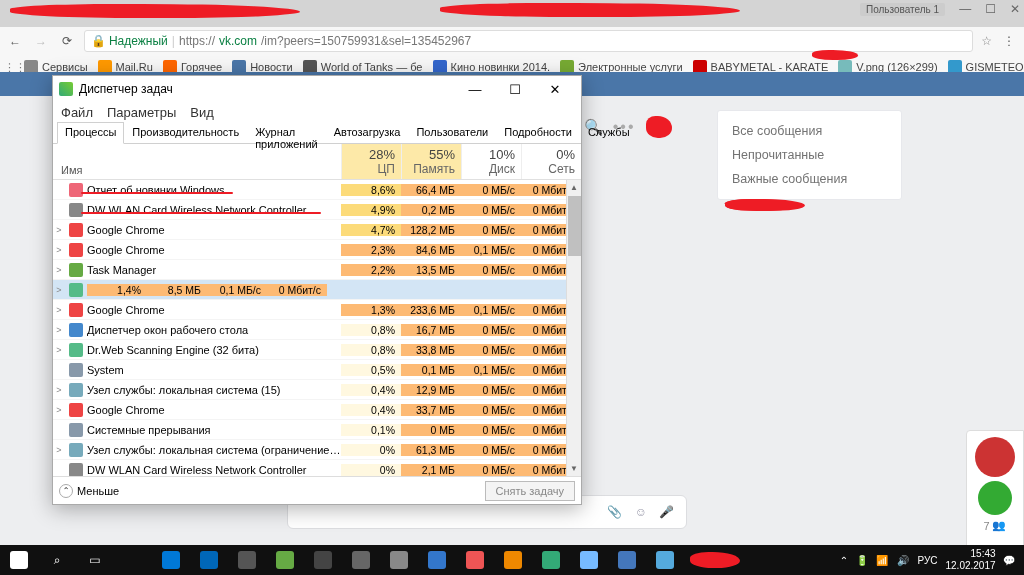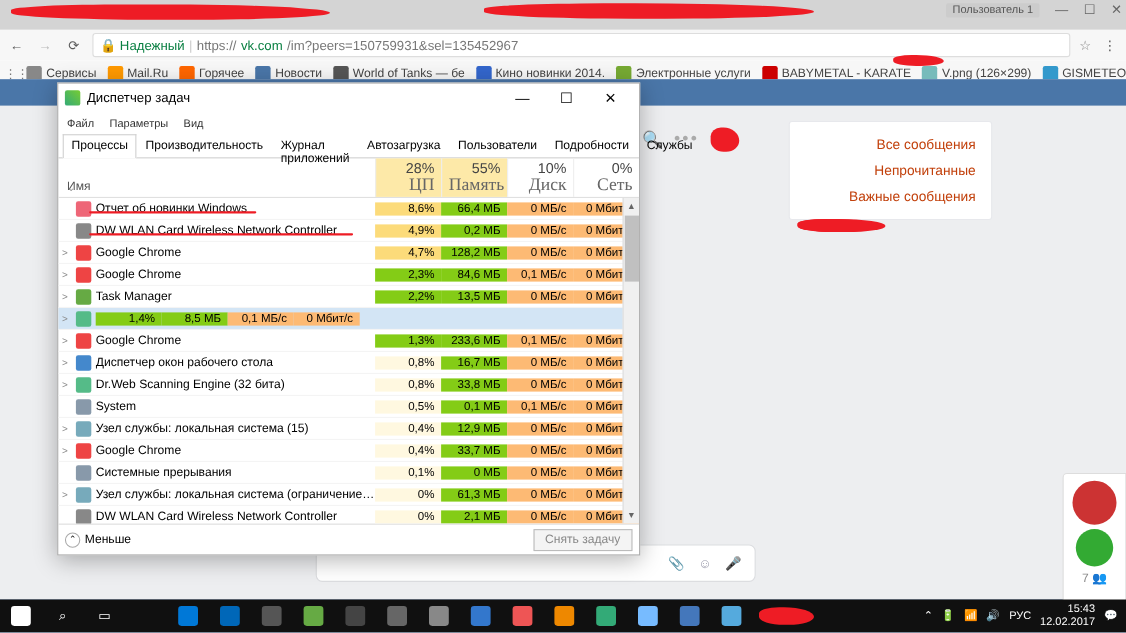--- a/index.html
+++ b/index.html
@@ -20,55 +20,55 @@
 
 .bookmarks { height: 24px; background: #f7f7f7; display: flex; align-items: center; padding: 0 4px; gap: 2px; font-size: 11px; color: #444; overflow: hidden; }
 .bm { display: flex; align-items: center; gap: 4px; padding: 2px 4px; cursor: pointer; white-space: nowrap; }
 .bm-ico { width: 14px; height: 14px; border-radius: 2px; flex-shrink: 0; }
 
 
 .vk-page { background: #edeef0; position: absolute; top: 72px; left: 0; right: 0; bottom: 30px; }
 .vk-header { background: #4a76a8; height: 24px; }
 
 .vk-right { position: absolute; right: 122px; top: 110px; width: 185px; background: #fff; border: 1px solid #e7e8ec; border-radius: 3px; padding: 8px 0; font-size: 12.5px; }
-.vk-right .item { padding: 5px 14px; color: #c2410c; cursor: pointer; text-align: right; }
+.vk-right .item { padding: 5px 14px; color: #737373; cursor: pointer; }
 
 .vk-right-list { position: absolute; right: 122px; top: 195px; width: 185px; }
 .vk-dots { color: #aaa; font-size: 16px; letter-spacing: 2px; }
 
 .vk-compose { position: absolute; left: 287px; bottom: 46px; width: 400px; height: 34px; background: #fff; border: 1px solid #dcdde0; border-radius: 6px; display: flex; align-items: center; justify-content: flex-end; gap: 12px; padding: 0 12px; color: #99a; }
 
 
 .tm { position: absolute; left: 52px; top: 75px; width: 530px; height: 430px; background: #fff; border: 1px solid #aaa; box-shadow: 0 4px 20px rgba(0,0,0,.3); display: flex; flex-direction: column; }
 .tm-title { height: 26px; display: flex; align-items: center; padding: 0 6px; font-size: 12px; }
 .tm-title .ico { width: 14px; height: 14px; margin-right: 6px; background: linear-gradient(45deg,#3a7,#7c3); border-radius: 2px; }
 .tm-wc { margin-left: auto; display: flex; }
 .tm-wc span { width: 40px; height: 24px; display: flex; align-items: center; justify-content: center; cursor: pointer; font-size: 13px; }
-.tm-menu { height: 20px; display: flex; gap: 14px; padding: 0 8px; font-size: 10px; color: #333; align-items: center; }
+.tm-menu { height: 20px; display: flex; gap: 14px; padding: 0 8px; font-size: 13px; color: #333; align-items: center; }
 .tm-menu span { cursor: pointer; }
 .tm-tabs { height: 22px; display: flex; padding: 0 4px; font-size: 11px; border-bottom: 1px solid #d0d0d0; }
 .tm-tab { padding: 3px 7px; cursor: pointer; border: 1px solid transparent; }
 .tm-tab.active { background: #fff; border: 1px solid #d0d0d0; border-bottom-color: #fff; margin-bottom: -1px; }
 
 .tm-head { display: flex; height: 36px; border-bottom: 1px solid #e0e0e0; font-size: 11px; color: #555; }
 .tm-head .name-col { flex: 1; display: flex; align-items: flex-end; padding: 0 8px 3px; }
 .tm-head .num-col { width: 60px; text-align: right; padding: 2px 6px; display: flex; flex-direction: column; justify-content: center; border-left: 1px solid #eee; }
 .tm-head .num-col.hot { background: #fde9a8; }
 .pct { font-size: 13px; color: #444; }
-.lbl { font-size: 16px; color: #666; font-family: Liberation Serif, serif; }
+.lbl { font-size: 12px; color: #666; }
 
 .tm-body { flex: 1; overflow: hidden; position: relative; }
 .tm-row { display: flex; height: 20px; align-items: center; font-size: 11px; border-bottom: 1px solid #f4f4f4; }
 .tm-row.sel { background: #d3e5f5; }
 .tm-row .exp { width: 12px; text-align: center; color: #888; font-size: 9px; }
 .tm-row .pico { width: 14px; height: 14px; margin: 0 4px; border-radius: 2px; flex-shrink: 0; }
 .tm-row .pname { flex: 1; white-space: nowrap; overflow: hidden; text-overflow: ellipsis; }
 .tm-row .cell { width: 60px; text-align: right; padding-right: 6px; font-size: 10.5px; }
 .tm-row .cell.hot0 { background: #fff8e0; }
-.tm-row .cell.hot1 { background: #84cc16; }
+.tm-row .cell.hot1 { background: #fdba74; }
 .tm-row .cell.hot2 { background: #fcdb7a; }
 .tm-row .cell.nohot { background: #fdba74; }
 
 .tm-scroll { position: absolute; right: 0; top: 0; width: 15px; bottom: 0; background: #f0f0f0; border-left: 1px solid #ddd; }
 .tm-scroll .thumb { background: #c0c0c0; width: 13px; margin: 1px; height: 60px; }
 .tm-scroll .arr { height: 15px; display: flex; align-items: center; justify-content: center; font-size: 8px; color: #666; }
 
 .tm-foot { height: 28px; border-top: 1px solid #ddd; display: flex; align-items: center; padding: 0 6px; font-size: 11px; }
 .tm-foot .less { display: flex; align-items: center; gap: 4px; cursor: pointer; }
 .tm-foot button { margin-left: auto; padding: 3px 10px; font-size: 11px; background: #f4f4f4; border: 1px solid #bbb; cursor: pointer; color: #888; }

